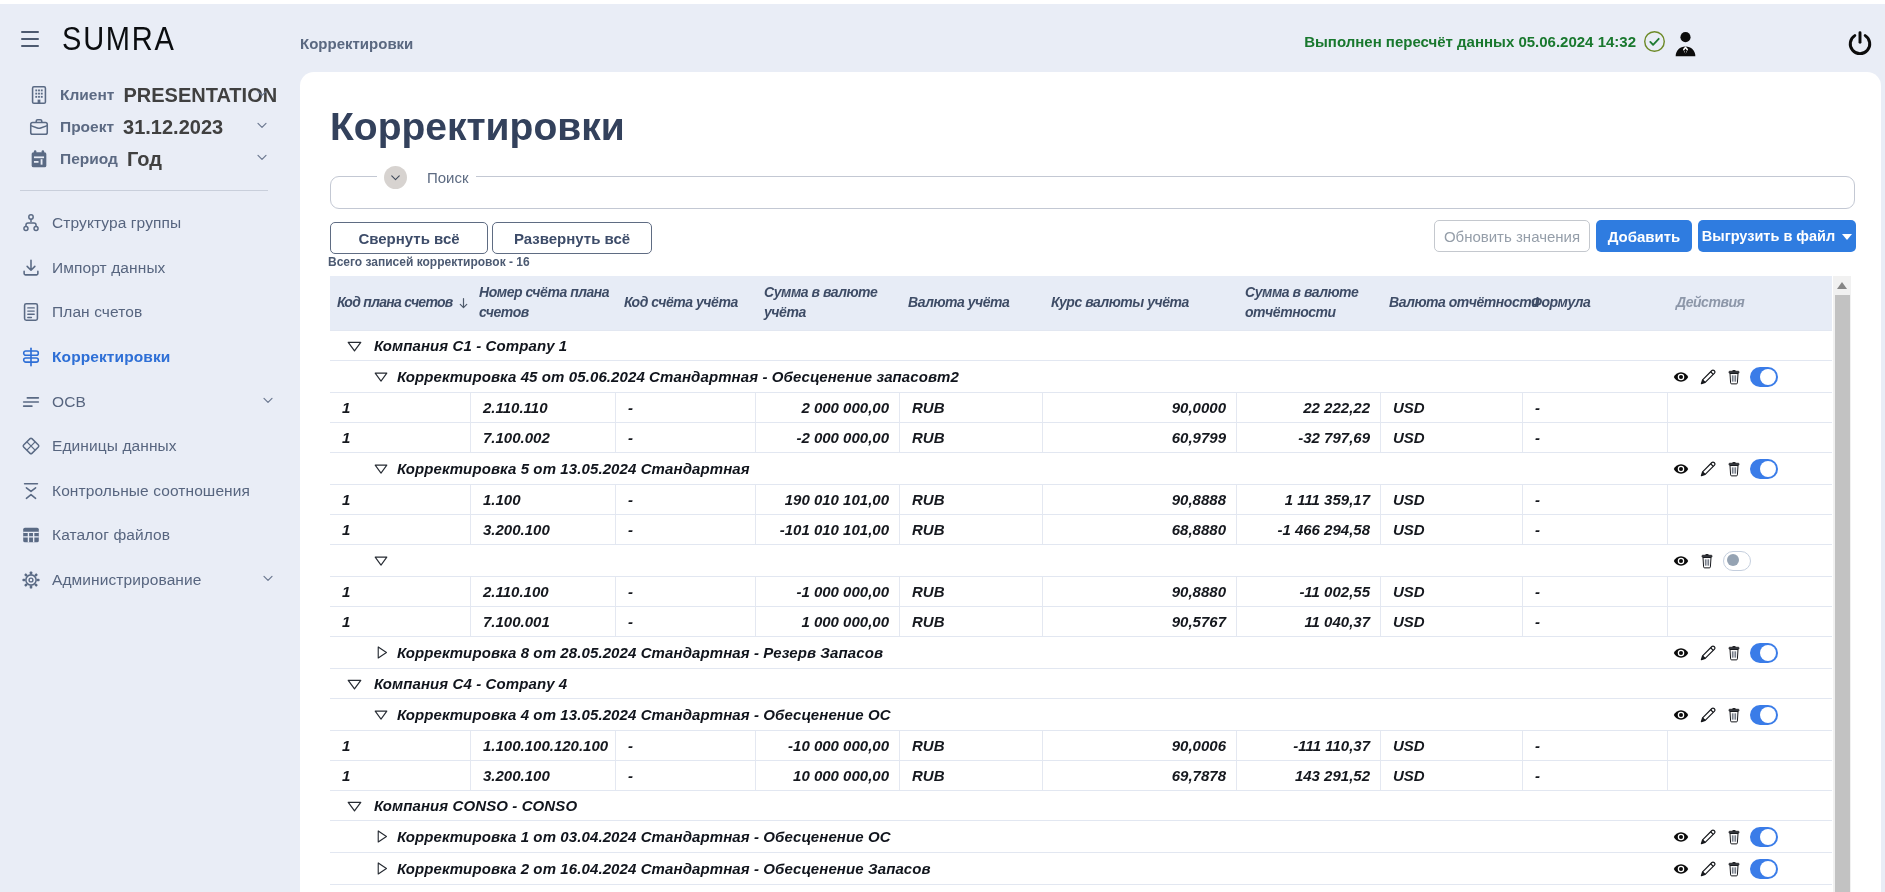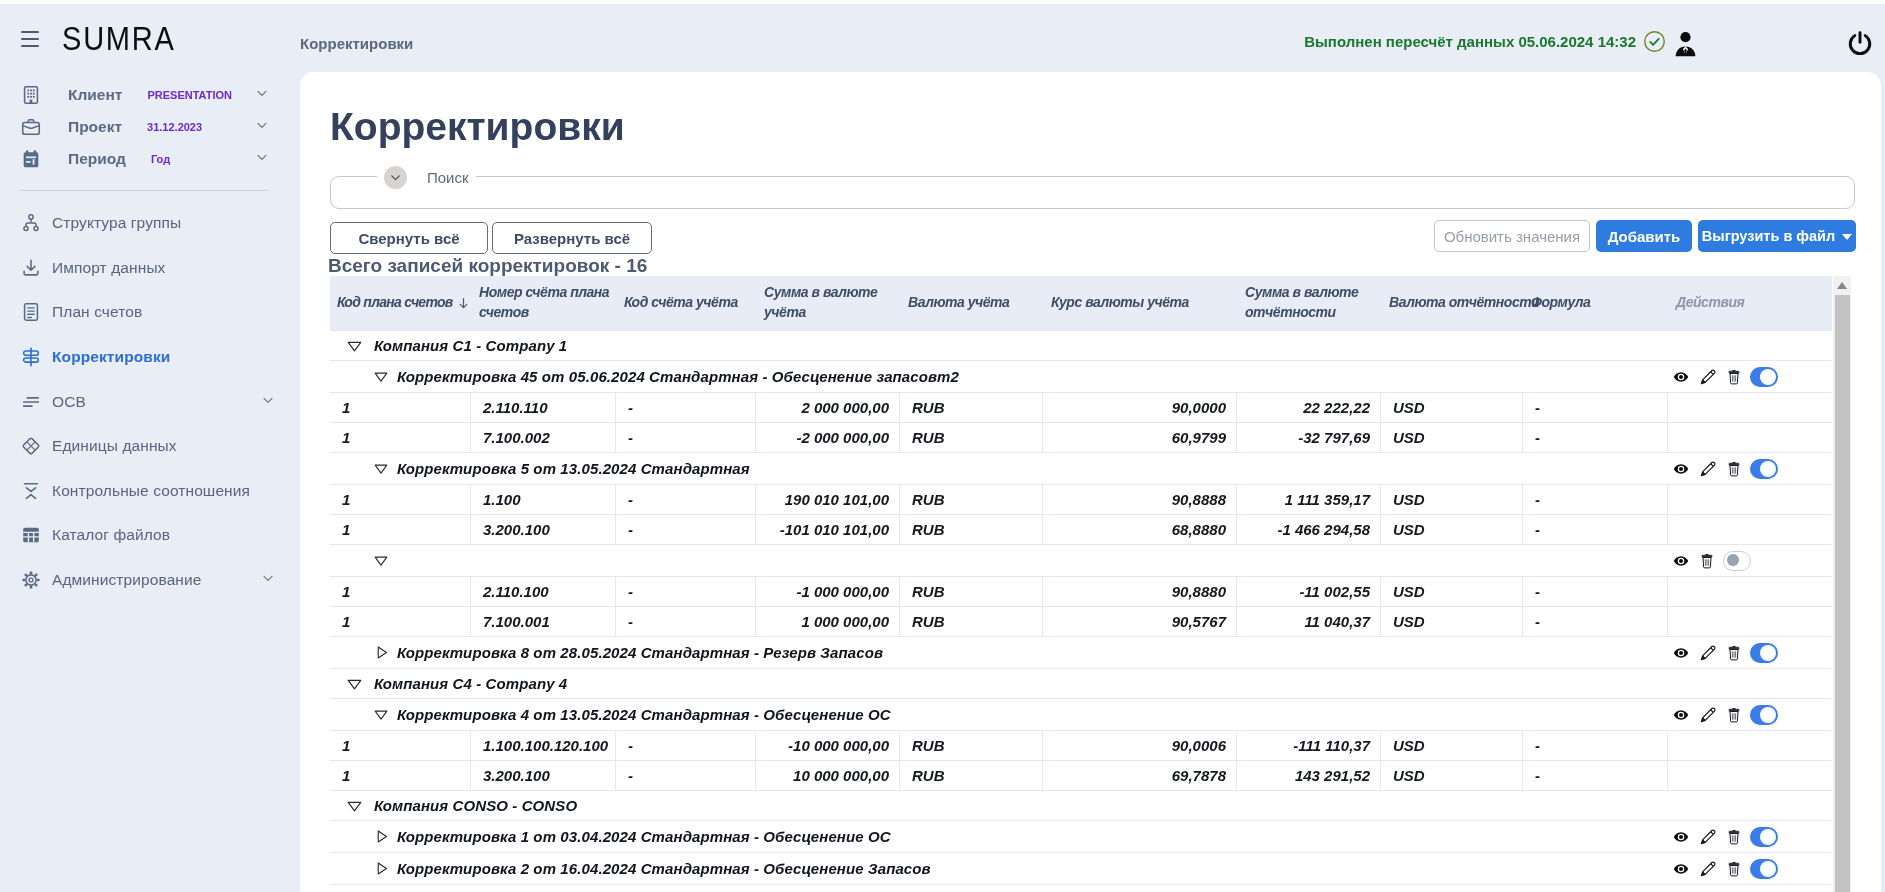--- a/index.html
+++ b/index.html
@@ -31,25 +31,25 @@
     font-size:15px; font-weight:700; color:#19782e; white-space:nowrap;
   }
   .status svg { display:block; }
   .user-btn { position:absolute; left:1674px; top:27px; width:23px; height:26px; cursor:pointer; }
   .power-btn { position:absolute; left:1847px; top:26px; width:26px; height:26px; cursor:pointer; }
 
   
   .sidebar { position:absolute; left:0; top:75px; width:300px; }
   .ctx-item {
     position:relative; display:flex; align-items:center;
-    height:32px; padding-left:20px; cursor:pointer;gap:16px;
+    height:32px; padding-left:28px; cursor:pointer;
   }
   .ctx-item .ico { width:22px; height:22px; margin-right:10px; color:#5a6a84; }
   .ctx-item .lbl { font-size:15.5px; font-weight:600; color:#5c6a83; margin-right:9px; }
-  .ctx-item .val { font-size:11px; font-weight:700; color:#6d28d9; }
+  .ctx-item .val { font-size:20px; font-weight:700; color:#404040; }
   .ctx-item .chev { position:absolute; right:30px; color:#6b7890; }
   .side-divider { border:none; border-top:1px solid #c9cfdb; margin:15px 0 10px 20px; width:248px; }
   .nav-item {
     position:relative; display:flex; align-items:center;
     height:44.6px; padding-left:20px; cursor:pointer;
     font-size:15.5px; color:#57657f;
   }
   .nav-item .ico { width:22px; height:22px; margin-right:10px; color:#5a6a84; flex:none; }
   .nav-item .lbl { font-weight:400; letter-spacing:.1px; }
   .nav-item.active { color:#2e6fd6; }
@@ -100,21 +100,21 @@
   }
   .btn-blue { background:#2f7ce0; color:#ffffff; border:none; }
   .btn-add { position:absolute; left:1296px; top:148px; width:96px; }
   .btn-export { position:absolute; left:1398px; top:148px; width:158px; gap:7px; font-size:14.5px; }
   .caret-down {
     width:0; height:0; border-left:5.5px solid transparent; border-right:5.5px solid transparent;
     border-top:6px solid #ffffff; margin-top:1px;
   }
   .total-label {
     position:absolute; left:28px; top:183px;
-    font-size:19px; font-weight:700; color:#4c5a72;
+    font-size:12px; font-weight:700; color:#4c5a72;
   }
 
   
   .table-wrap { position:absolute; left:30px; top:204px; width:1502px; }
   .thead {
     display:grid; grid-template-columns:140px 145px 140px 144px 143px 194px 144px 142px 145px 165px;
     background:#e7ecf6; height:55px;
   }
   .th {
     display:flex; align-items:center; font-size:14px; font-weight:700; color:#3e4c66;

